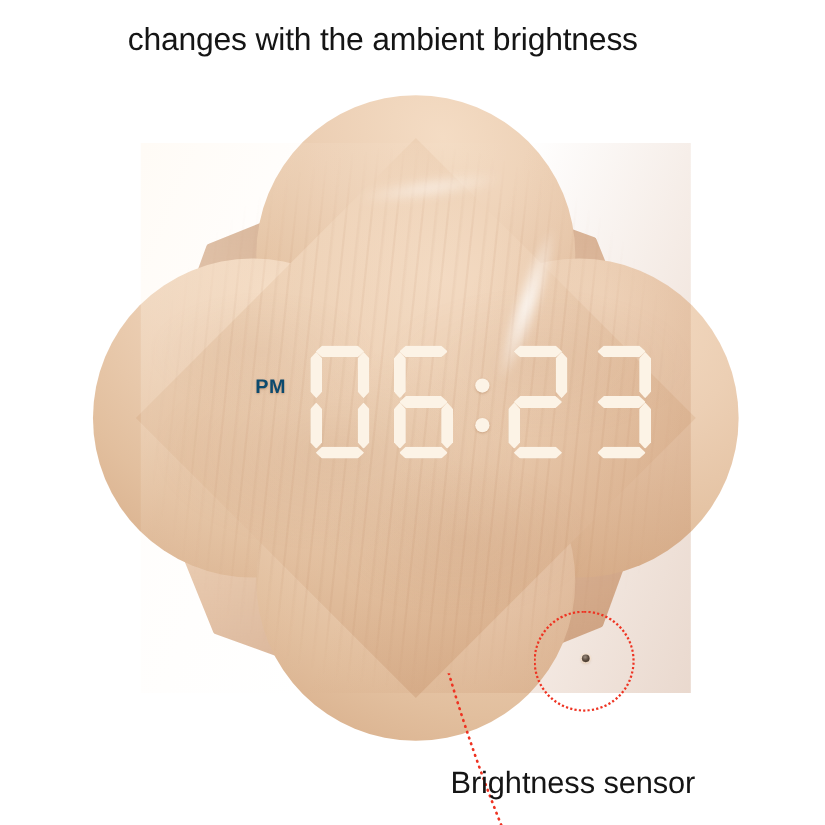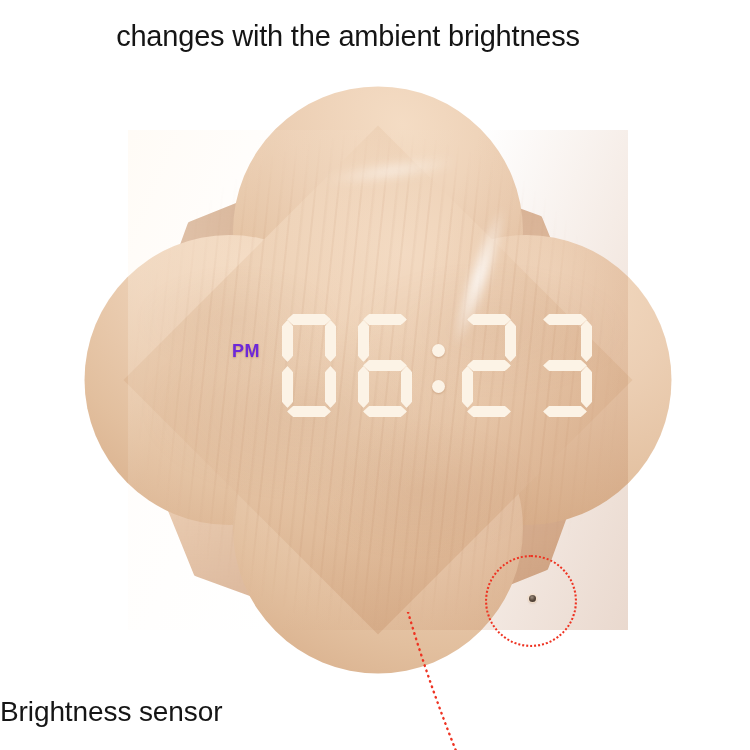--- a/index.html
+++ b/index.html
@@ -194,21 +194,21 @@
     width: 360px;
     height: 110px;
     display: flex;
     align-items: center;
     pointer-events: none;
   }
   .ampm {
     font-size: 18px;
     font-weight: 700;
     letter-spacing: 0.5px;
-    color: #6d28d9;
+    color: #0c4a6e;
     text-shadow: 0 1px 2px rgba(150,96,58,0.45);
     margin-right: 12px;
     margin-bottom: 28px;
   }
   .digits { display: flex; align-items: center; }
 
   .seg-digit {
     position: relative;
     width: 74px;
     height: 106px;
@@ -280,21 +280,21 @@
     width: 220px;
     height: 210px;
     pointer-events: none;
   }
 
   .caption {
     position: absolute;
     left: 0;
     top: 696px;
     width: 632px;
-    text-align: left;
+    text-align: right;
     font-size: 28px;
     color: #151515;
     letter-spacing: -0.1px;
   }
 </style>
 </head>
 <body>
 
 <div class="headline">
   <span class="l2">changes with the ambient brightness</span>

